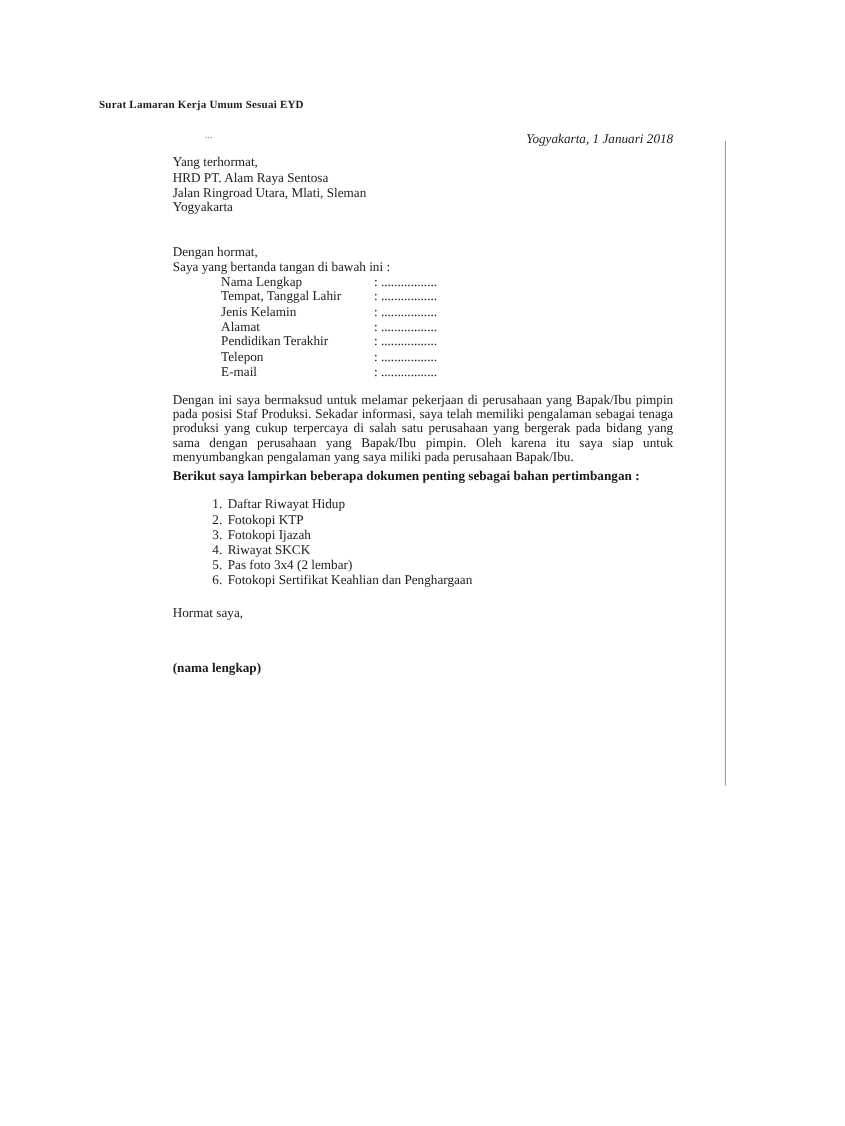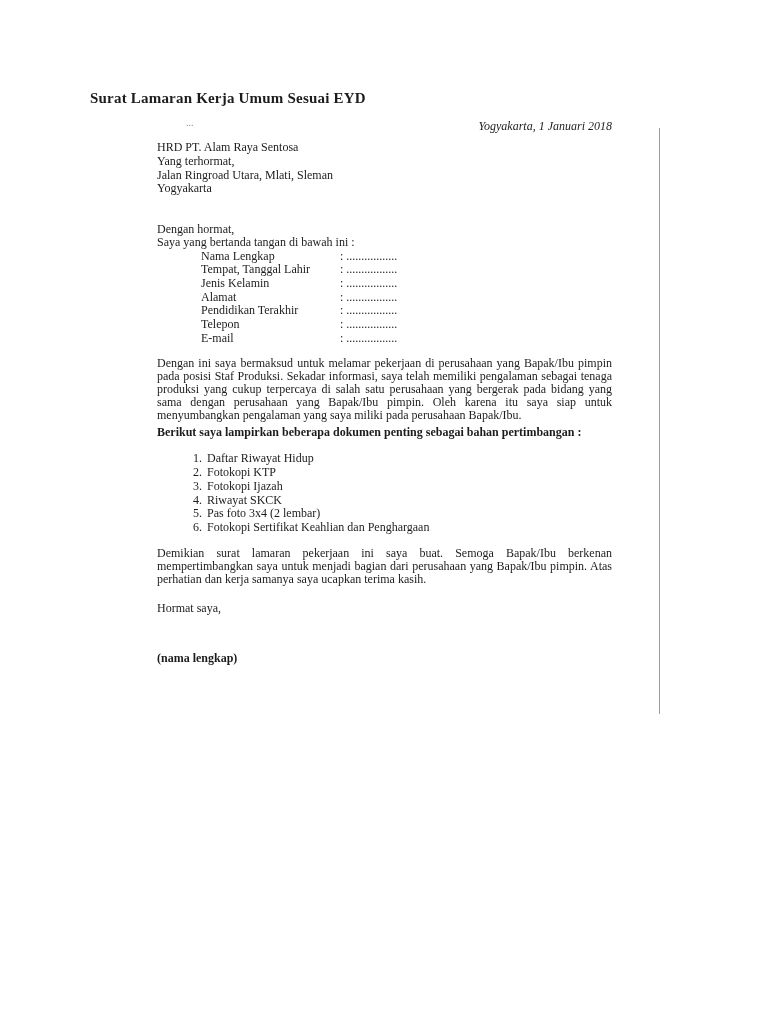--- a/index.html
+++ b/index.html
@@ -14,21 +14,21 @@
     background: #ffffff;
     font-family: "Liberation Serif", "DejaVu Serif", serif;
     font-size: 12px;
     color: #1c1c1c;
     overflow: hidden;
   }
   .doc-title {
     position: absolute;
     left: 90px;
     top: 90px;
-    font-size: 15px;
+    font-size: 10px;
     font-weight: bold;
     letter-spacing: 0.2px;
   }
   .tiny-ellipsis {
     position: absolute;
     left: 186px;
     top: 117px;
     font-size: 10px;
     color: #8a8a8a;
   }
@@ -112,22 +112,22 @@
 <div class="page">
 
   <div class="doc-title">Surat Lamaran Kerja Umum Sesuai EYD</div>
   <div class="tiny-ellipsis">...</div>
 
   <div class="content">
 
     <div class="date-line">Yogyakarta, 1 Januari 2018</div>
 
     <div>
+      <div class="recipient-line">Yang terhormat,</div>
       <div class="recipient-line">HRD PT. Alam Raya Sentosa</div>
-      <div class="recipient-line">Yang terhormat,</div>
       <div class="recipient-line">Jalan Ringroad Utara, Mlati, Sleman</div>
       <div class="recipient-line">Yogyakarta</div>
     </div>
 
     <div class="salutation">Dengan hormat,</div>
 
     <div class="intro-line">Saya yang bertanda tangan di bawah ini :</div>
 
     <div class="fields">
       <div class="field-row">
@@ -166,21 +166,20 @@
 
     <ol class="attachments-list">
       <li>Daftar Riwayat Hidup</li>
       <li>Fotokopi KTP</li>
       <li>Fotokopi Ijazah</li>
       <li>Riwayat SKCK</li>
       <li>Pas foto 3x4 (2 lembar)</li>
       <li>Fotokopi Sertifikat Keahlian dan Penghargaan</li>
     </ol>
 
-    <div class="closing-para">Demikian surat lamaran pekerjaan ini saya buat. Semoga Bapak/Ibu berkenan mempertimbangkan saya untuk menjadi bagian dari perusahaan yang Bapak/Ibu pimpin. Atas perhatian dan kerja samanya saya ucapkan terima kasih.</div>
 
     <div class="closing-salutation">Hormat saya,</div>
 
     <div class="signature-placeholder">(nama lengkap)</div>
 
   </div>
 
   <div class="page-right-border"></div>
 
 </div>

